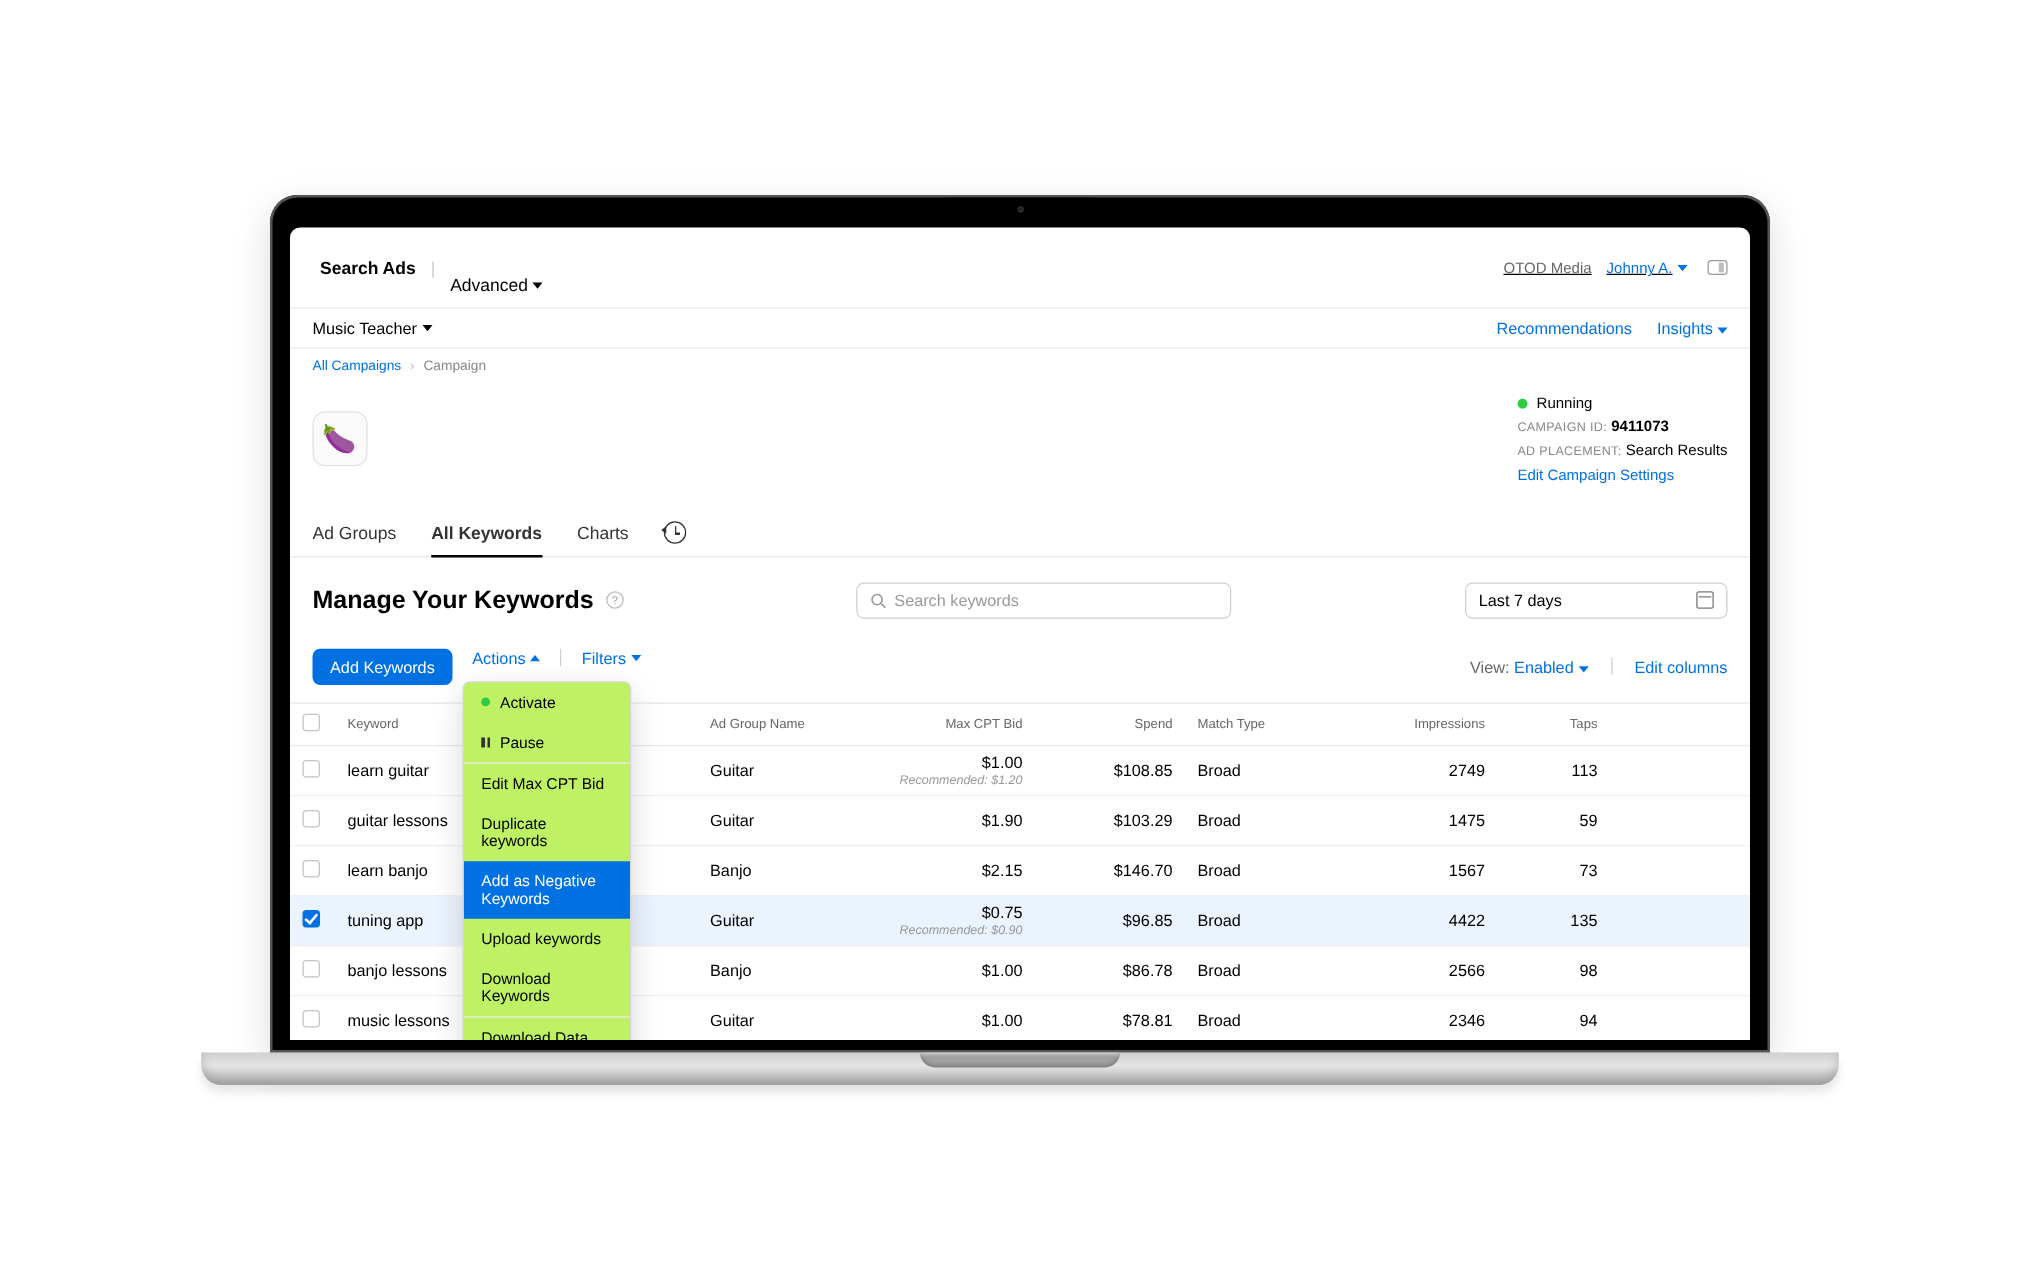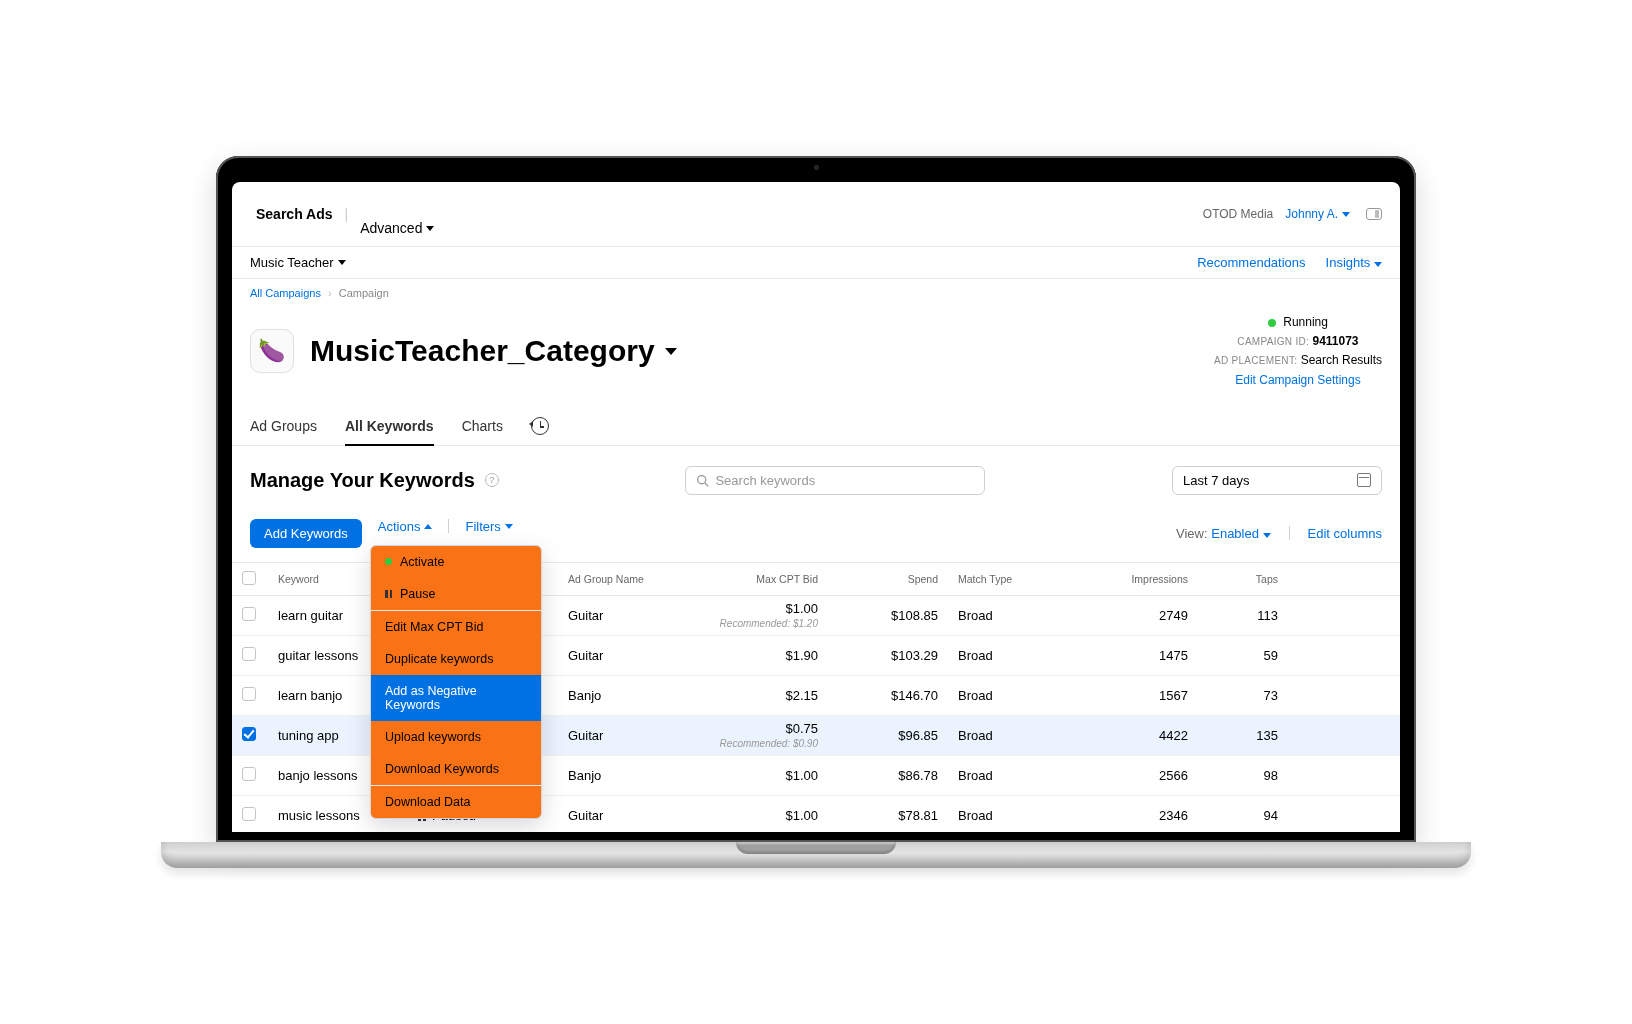--- a/index.html
+++ b/index.html
@@ -53,21 +53,21 @@
 
 .topbar {
   display: flex; align-items: center; justify-content: space-between;
   padding: 10px 18px; border-bottom: 1px solid #e8e8e8;
   font-size: 14px;
 }
 .brand { display: flex; align-items: center; gap: 6px; font-weight: 600; }
 .brand .apple { font-size: 15px; }
 .brand .divider { color: #ccc; margin: 0 6px; font-weight: 300; }
 .brand .mode { font-weight: 400; display: inline-flex; align-items: center; gap: 4px; margin-top: 28px; }
-.top-right { display: flex; align-items: center; gap: 12px; font-size: 12px; }
+.top-right { display: flex; align-items: center; gap: 12px; font-size: 12px; text-decoration: underline; }
 .top-right .org { color: #666; }
 .top-right .user { color: #0071e3; display: inline-flex; align-items: center; gap: 4px; }
 .panel-icon { width: 16px; height: 12px; border: 1.5px solid #999; border-radius: 3px; position: relative; margin-left: 4px; }
 .panel-icon::after { content: ""; position: absolute; right: 2px; top: 1px; bottom: 1px; width: 4px; background: #bdbdbd; border-radius: 1px; }
 
 .subbar {
   display: flex; align-items: center; justify-content: space-between;
   padding: 8px 18px; border-bottom: 1px solid #e8e8e8;
   font-size: 13px;
 }
@@ -82,21 +82,21 @@
 .hero {
   display: flex; justify-content: space-between; padding: 10px 18px 18px;
 }
 .hero-left { display: flex; align-items: center; gap: 16px; }
 .app-icon {
   width: 44px; height: 44px; border: 1px solid #e0e0e0; border-radius: 10px;
   display: flex; align-items: center; justify-content: center; font-size: 22px;
   background: #fafafa;
 }
 .campaign-title { font-size: 30px; font-weight: 700; display: inline-flex; align-items: center; gap: 10px; }
-.hero-right { text-align: center; font-size: 12px; line-height: 1.6; }
+.hero-right { text-align: left; font-size: 12px; line-height: 1.6; }
 .status-dot { display:inline-block; width:8px; height:8px; border-radius:50%; background:#2ecc40; margin-right:4px; vertical-align: middle;}
 .meta-label { color: #888; font-size: 10px; letter-spacing: .3px; }
 
 .tabrow {
   display: flex; align-items: center; gap: 28px;
   padding: 0 18px; border-bottom: 1px solid #e8e8e8;
   font-size: 14px;
 }
 .tab { padding: 10px 0; color: #333; cursor: pointer; font-weight: 500; }
 .tab.active { font-weight: 700; border-bottom: 2px solid #000; margin-bottom: -1px; }
@@ -160,22 +160,22 @@
 .cb.on { background: #0071e3; border-color:#0071e3; position: relative; }
 .cb.on::after { content:""; position:absolute; left:3px; top:0; width:4px; height:8px; border: solid #fff; border-width: 0 2px 2px 0; transform: rotate(40deg); }
 .rec { font-size: 10px; color: #999; margin-top: 2px; font-style: italic; }
 .pause-icon { display:inline-flex; gap:2px; margin-right:6px; vertical-align:middle; }
 .pause-icon span { width:3px; height:9px; background:#333; }
 
 
 .dropdown {
   position: absolute;
   top: 40px; left: 138px;
-  width: 172px;
-  background: #f97316;
+  width: 135px;
+  background: #bef264;
   border: 1px solid #d6d6d6;
   border-radius: 6px;
   box-shadow: 0 8px 24px rgba(0,0,0,0.15);
   font-size: 12.5px;
   z-index: 20;
   overflow: hidden;
 }
 .dd-item { padding: 9px 14px; cursor: pointer; display: flex; align-items: center; gap: 8px; }
 .dd-sep { height: 1px; background: #eaeaea; }
 .dd-item.hl { background: #0071e3; color: #fff; }
@@ -234,24 +234,20 @@
 
       <div class="crumbs">
         <a href="#">All Campaigns</a>
         <span class="sep">›</span>
         <span>Campaign</span>
       </div>
 
       <div class="hero">
         <div class="hero-left">
           <div class="app-icon">🍆</div>
-          <div class="campaign-title">
-            <span>MusicTeacher_Category</span>
-            <span class="chev down" style="border-top-width:7px;border-left-width:6px;border-right-width:6px;"></span>
-          </div>
         </div>
         <div class="hero-right">
           <div>
             <span class="status-dot"></span>
             <span>Running</span>
           </div>
           <div><span class="meta-label">CAMPAIGN ID:</span> <strong>9411073</strong></div>
           <div><span class="meta-label">AD PLACEMENT:</span> <span>Search Results</span></div>
           <div><span class="link">Edit Campaign Settings</span></div>
         </div>

